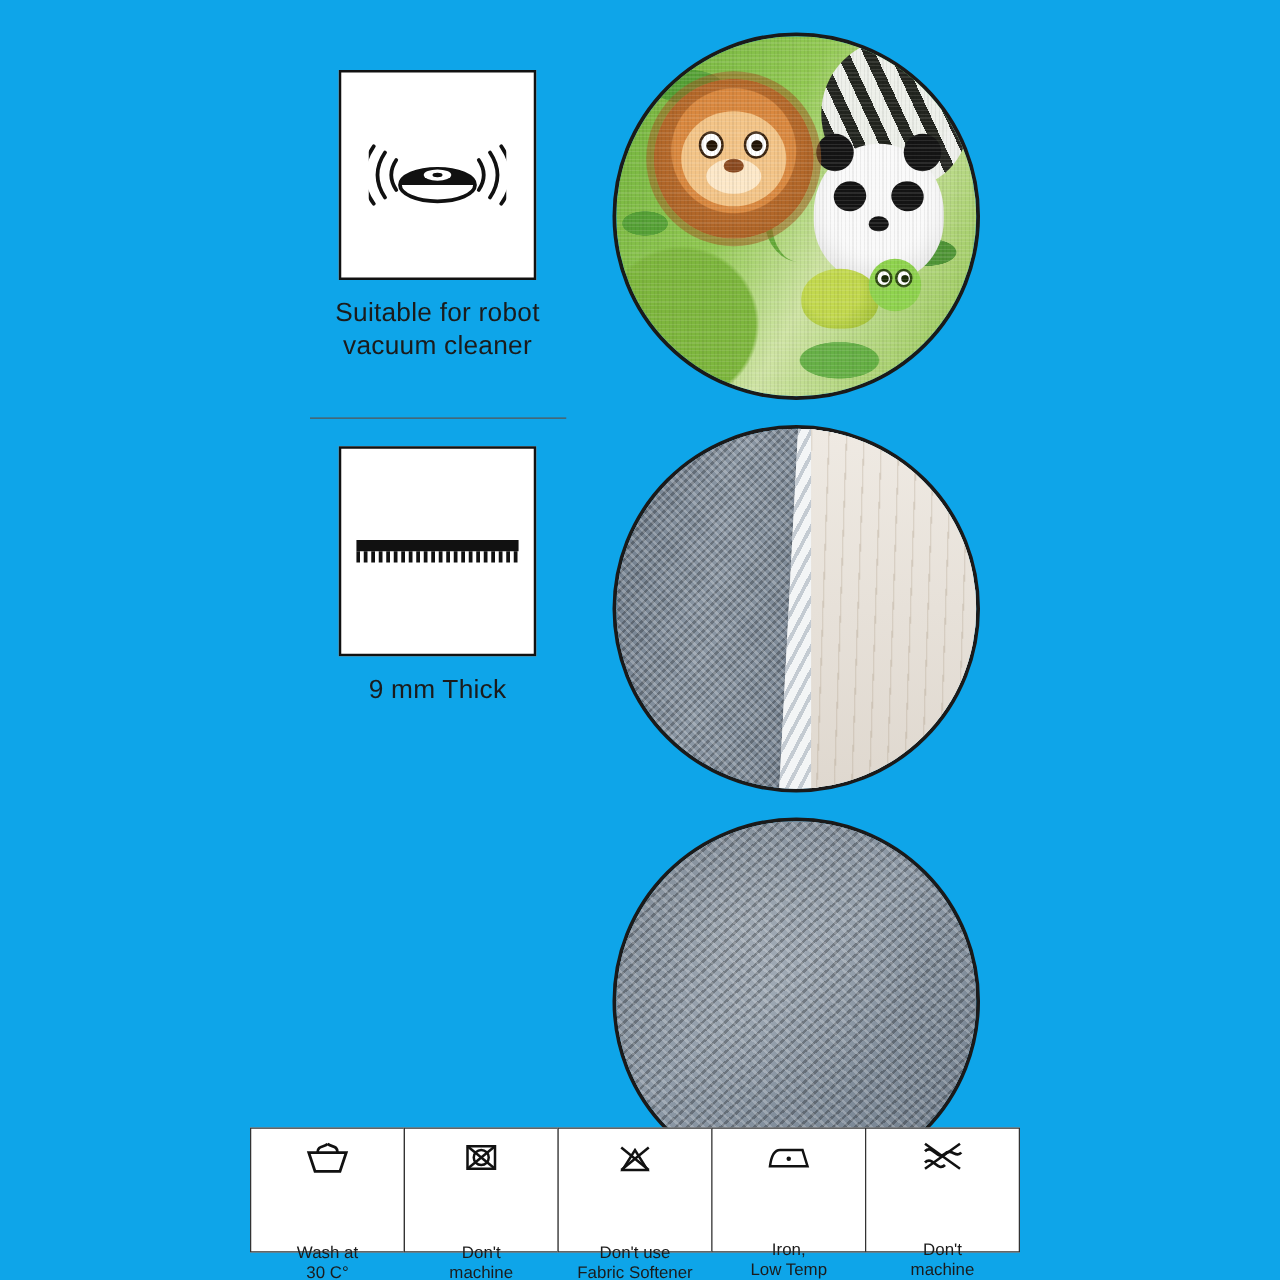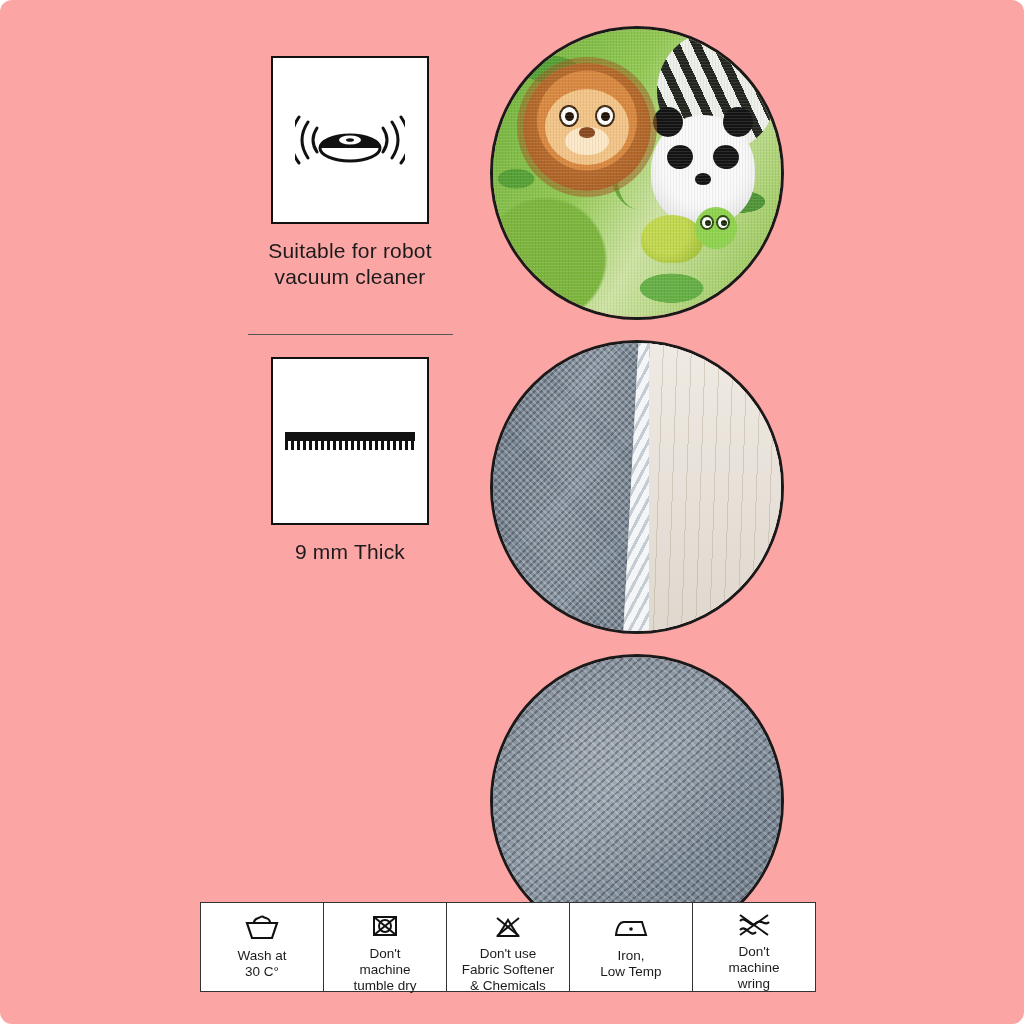--- a/index.html
+++ b/index.html
@@ -13,22 +13,21 @@
     font-family: "Liberation Sans", sans-serif;
     color: #1a1a1a;
     position: relative;
     overflow: hidden;
   }
 
   
   .sheet {
     position: absolute;
     inset: 0;
-    background: #fca5a5;
-    border-radius: 12px;
+    background: #0ea5e9;
   }
 
   .features {
     position: absolute;
     left: 240px;
     top: 40px;
     width: 220px;
   }
 
   .feature {
@@ -310,30 +309,31 @@
 
   
   .care-strip {
     position: absolute;
     left: 200px;
     top: 902px;
     display: flex;
   }
   .care-item {
     width: 124px;
-    height: 90px;
+    height: 100px;
     border: 1px solid #333;
     margin-right: -1px;
     box-sizing: border-box;
     display: flex;
     flex-direction: column;
     align-items: center;
     justify-content: flex-start;
     padding-top: 9px;
     background: #fff;
+    gap: 48px;
   }
   .care-icon {
     height: 30px;
     display: flex;
     align-items: center;
     justify-content: center;
   }
   .care-label {
     margin-top: 6px;
     font-size: 13.5px;

